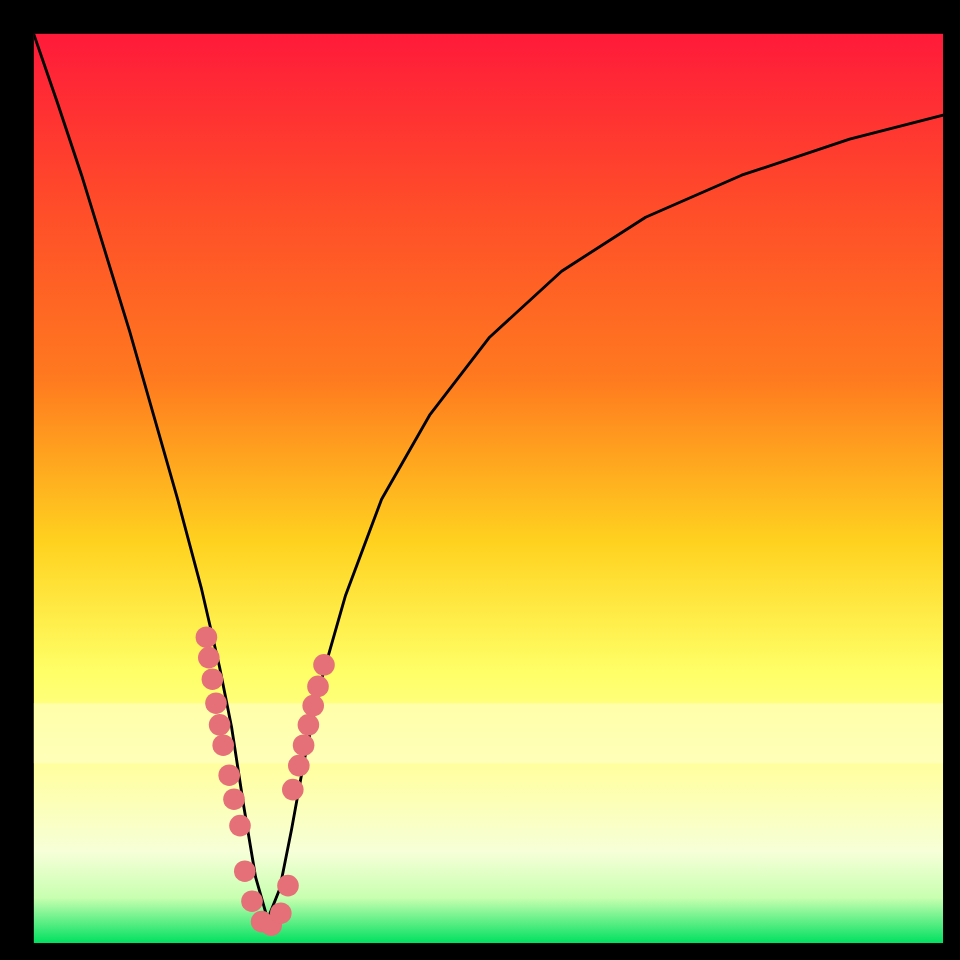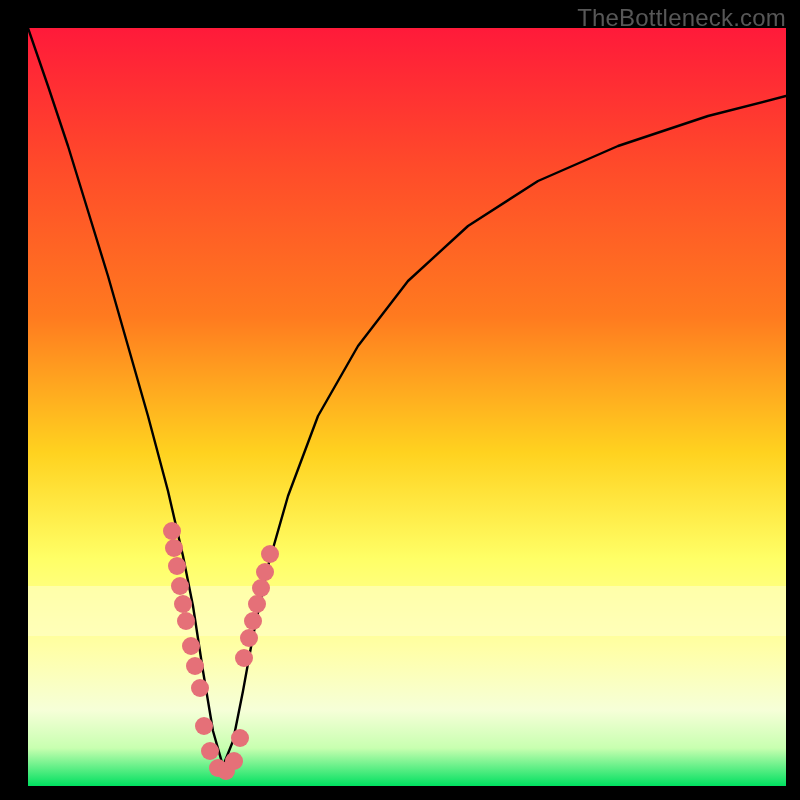--- a/index.html
+++ b/index.html
@@ -28,21 +28,20 @@
   .plot {
     position: absolute;
     box-sizing: border-box;
   }
   svg { display: block; }
 </style>
 </head>
 <body>
 
 <div class="outer">
-  <div class="watermark">TheBottleneck.com</div>
 
   <div class="plot" style="left: 28px; top: 28px; width: 758px; height: 758px;">
     <svg width="758" height="758" viewBox="0 0 758 758">
         <defs>
           <linearGradient id="bgGrad" x1="0" y1="0" x2="0" y2="1">
             <stop offset="0" stop-color="#ff1a3a"></stop>
             <stop offset="0.18" stop-color="#ff4a2a"></stop>
             <stop offset="0.38" stop-color="#ff7a1f"></stop>
             <stop offset="0.56" stop-color="#ffd21f"></stop>
             <stop offset="0.7" stop-color="#ffff66"></stop>

